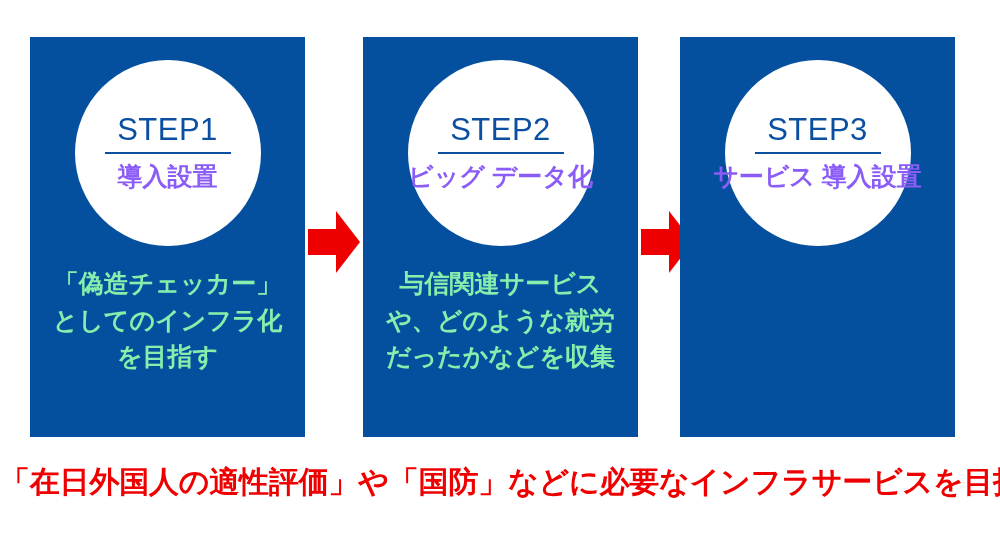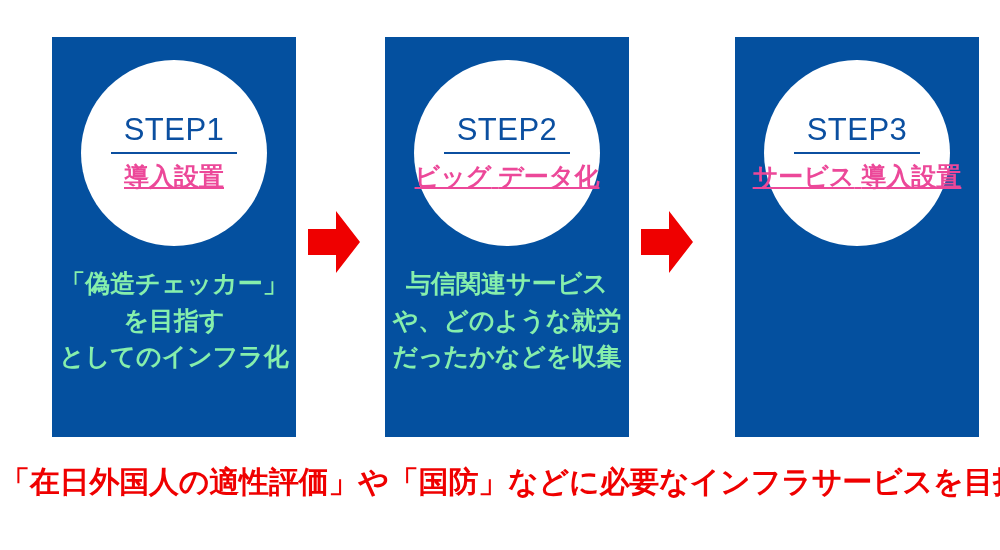--- a/index.html
+++ b/index.html
@@ -17,29 +17,28 @@
   #stage {
     position: relative;
     width: 1000px;
     height: 550px;
   }
 
   
   .panel {
     position: absolute;
     top: 37px;
-    width: 244px;
+    width: 275px;
     height: 400px;
     background: #04509f;
     box-sizing: border-box;
-    margin-left: 22px;
   }
   #panel-1 { left: 30px; }
   #panel-2 { left: 363px; }
-  #panel-3 { left: 713px; }
+  #panel-3 { left: 680px; }
 
   .circle {
     position: absolute;
     top: 23px;
     left: 50%;
     transform: translateX(-50%);
     width: 186px;
     height: 186px;
     border-radius: 50%;
     background: #ffffff;
@@ -65,27 +64,26 @@
     white-space: nowrap;
     text-align: center;
   }
   .step-rule {
     width: 126px;
     height: 2px;
     background: #0b4fa0;
     margin: 5px 0 7px 0;
   }
   .circle-caption {
-    color: #ec4899;
+    color: #8b5cf6;
     font-size: 25px;
     font-weight: 700;
     line-height: 1.24;
     text-align: center;
     white-space: nowrap;
-    text-decoration: underline;
   }
 
   .panel-body {
     position: absolute;
     left: 0;
     right: 0;
     top: 228px;
     color: #86efac;
     font-size: 25px;
     font-weight: 700;
@@ -130,22 +128,22 @@
       <div class="circle-inner">
         <div class="step-label">STEP1</div>
         <div class="step-rule"></div>
         <div class="circle-caption">
           <span class="bl">導入設置</span>
         </div>
       </div>
     </div>
     <div class="panel-body">
       <span class="bl">「偽造チェッカー」</span>
+      <span class="bl">としてのインフラ化</span>
       <span class="bl">を目指す</span>
-      <span class="bl">としてのインフラ化</span>
     </div>
   </div>
 
   <div class="arrow" id="arrow-1">
     <svg viewBox="0 0 52 62" xmlns="http://www.w3.org/2000/svg" aria-hidden="true">
       <polygon points="0,18 28,18 28,0 52,31 28,62 28,44 0,44" fill="#EF0000"></polygon>
     </svg>
   </div>
 
   <div class="panel" id="panel-2">

